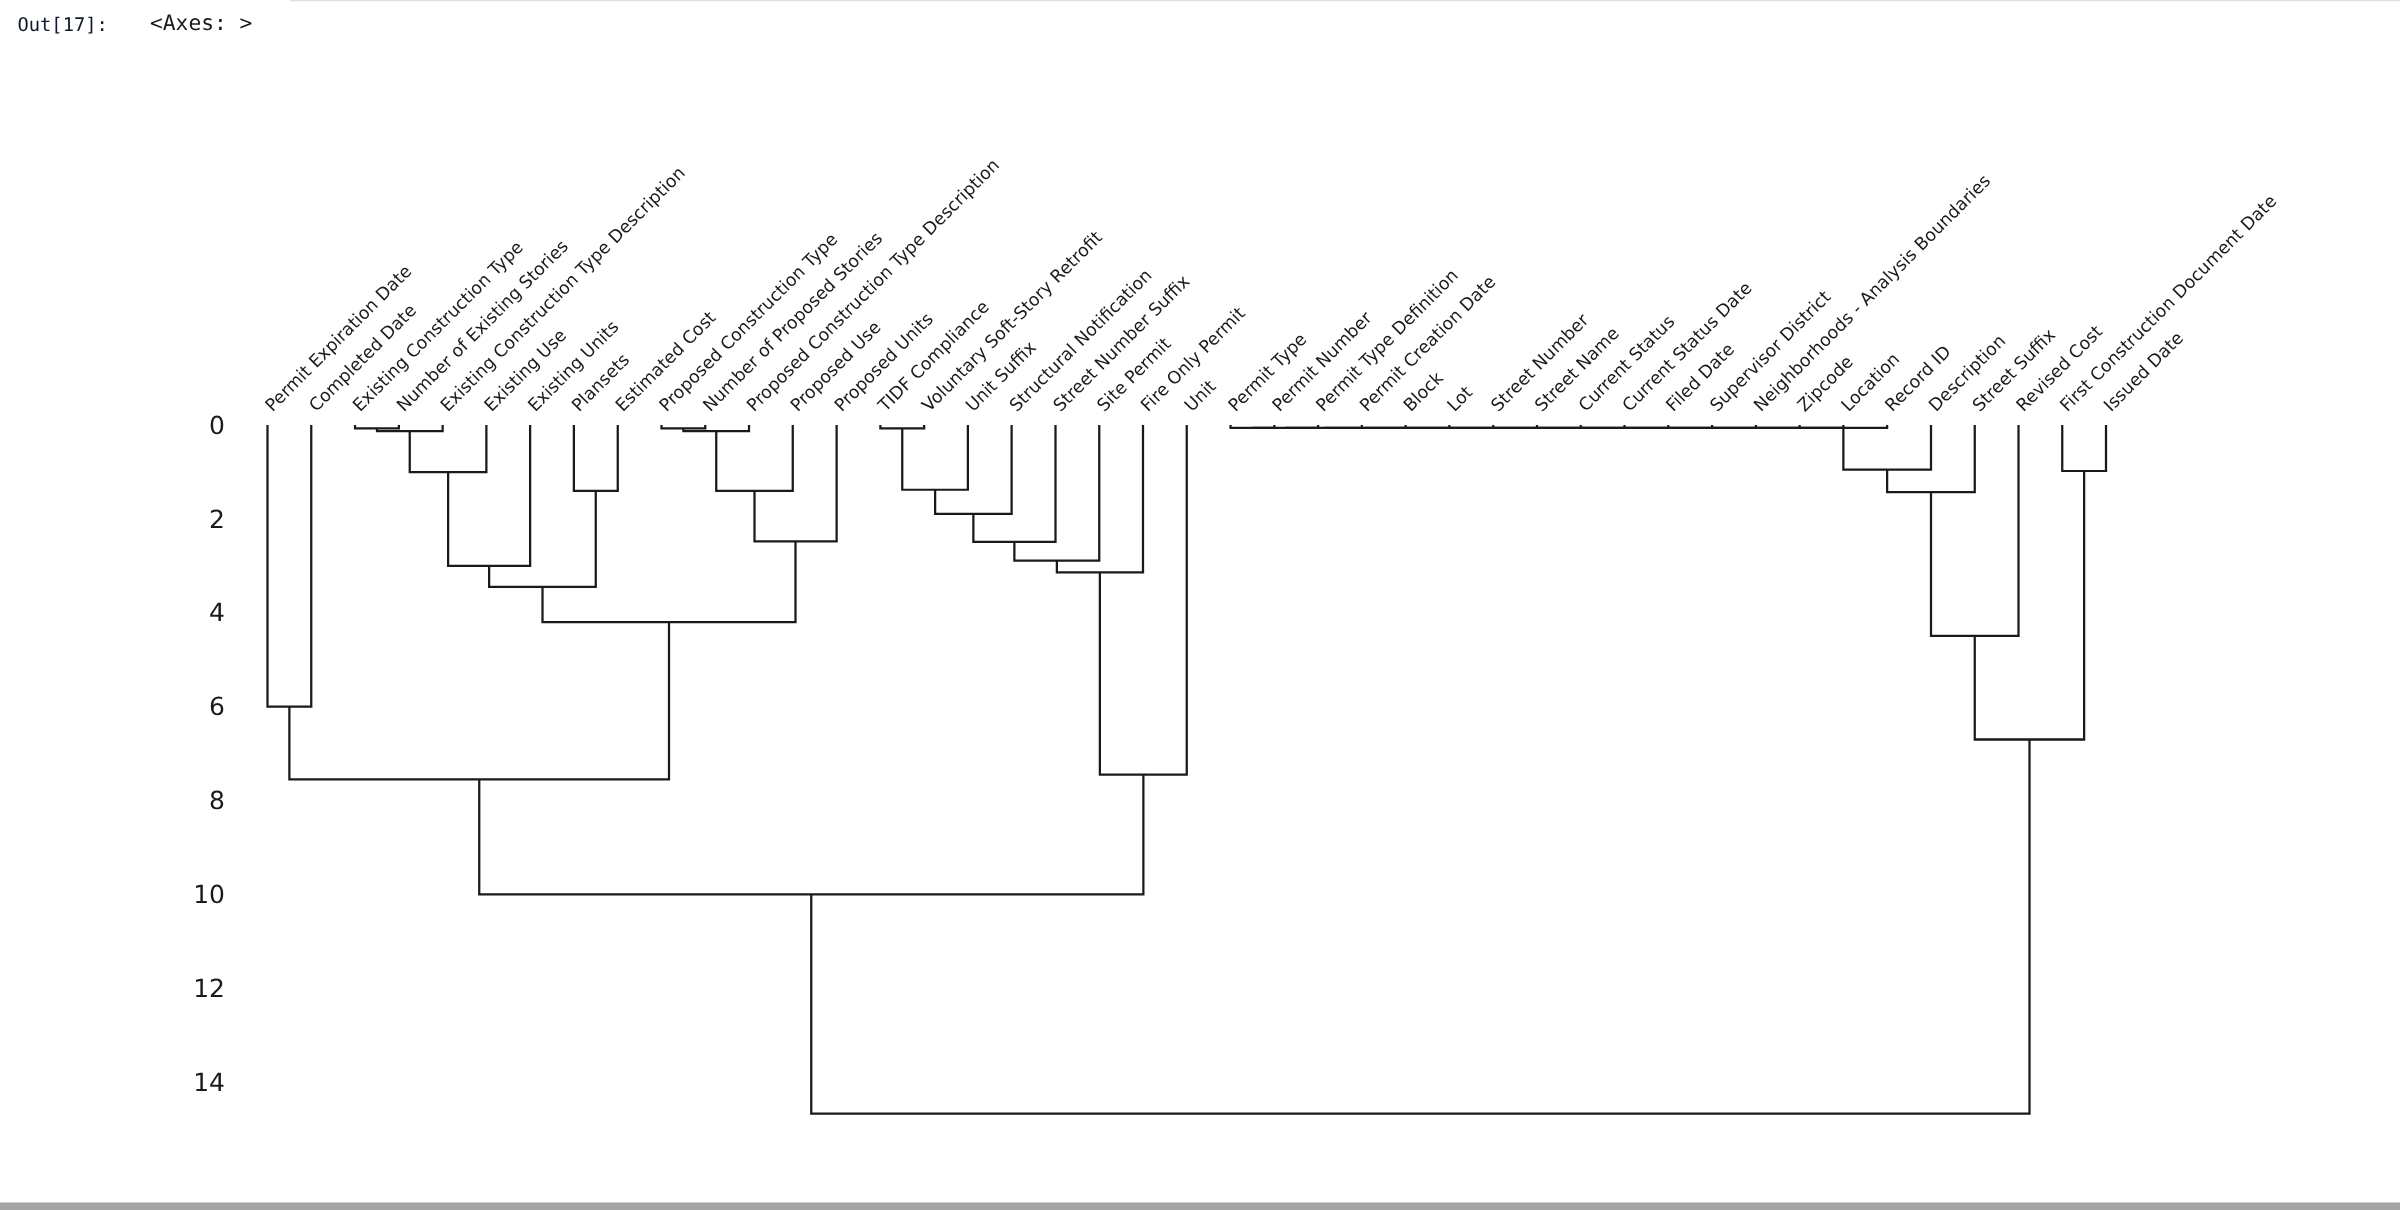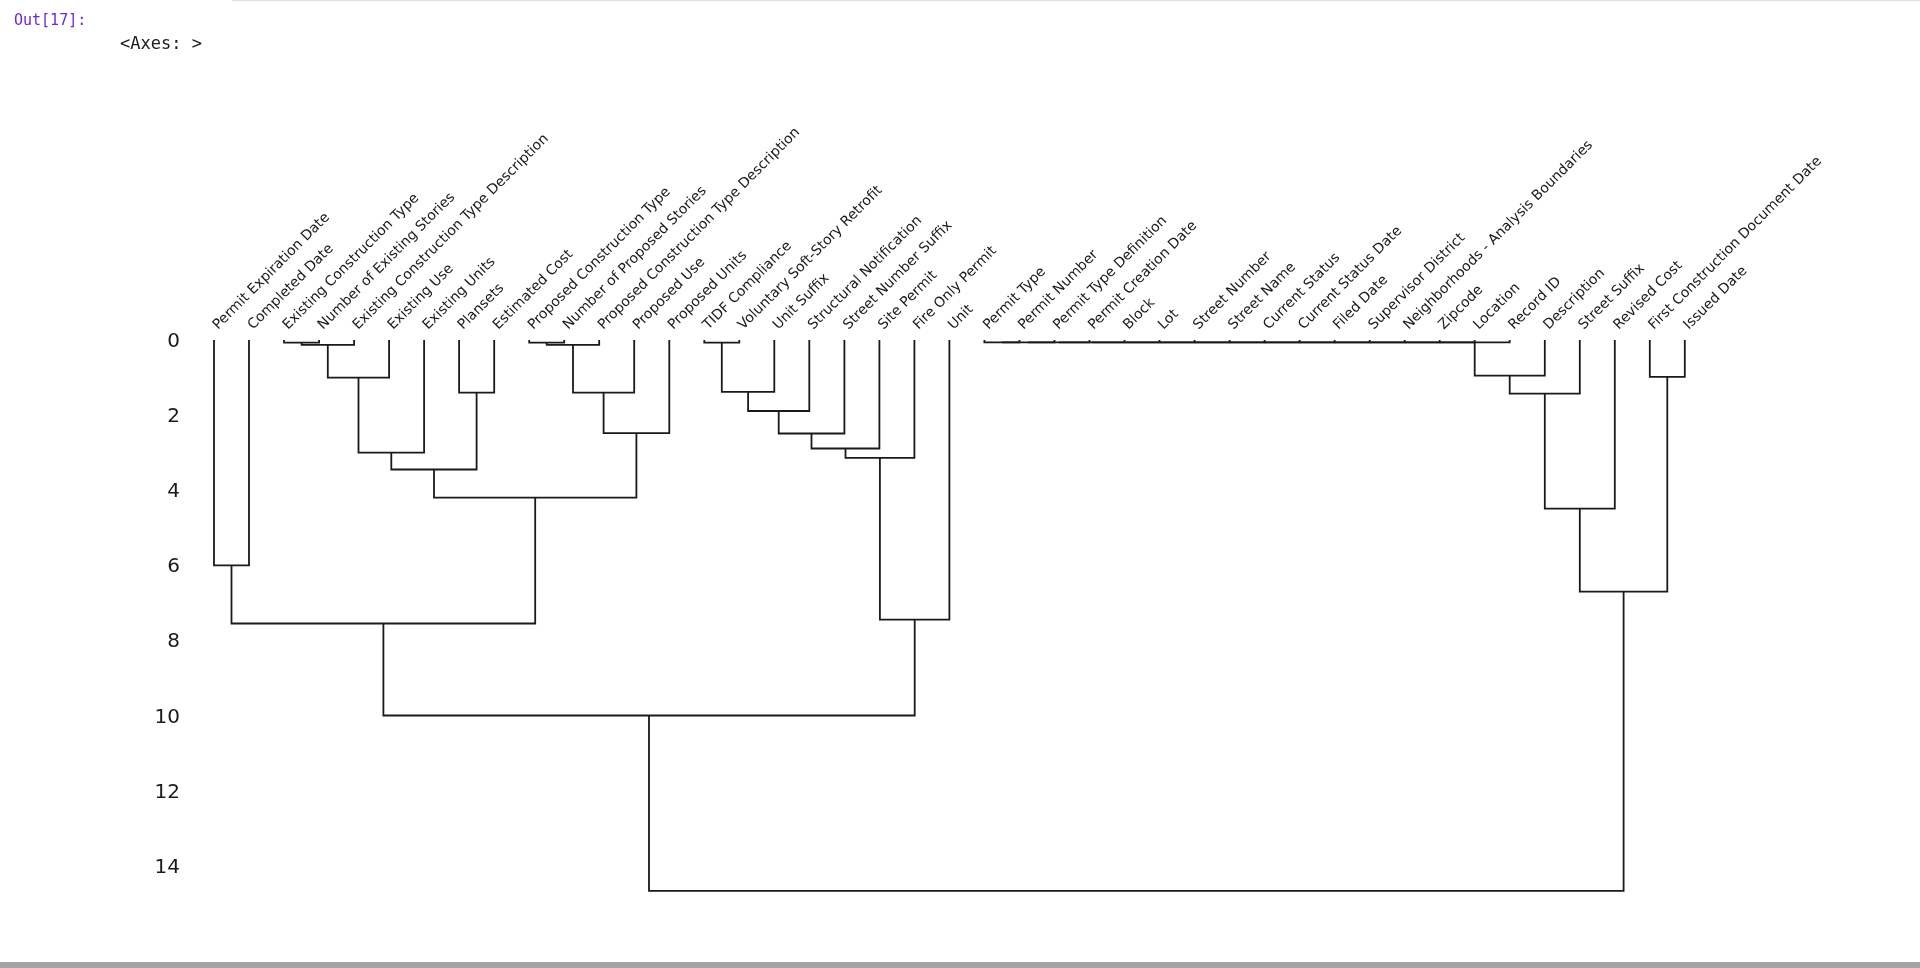--- a/index.html
+++ b/index.html
@@ -3,32 +3,32 @@
 <meta charset="utf-8">
 <style>
   html,body{margin:0;padding:0;background:#ffffff;}
   .page{position:relative;width:1920px;height:968px;background:#ffffff;overflow:hidden;
         font-family:"DejaVu Sans",sans-serif;}
   .cell-top-divider{position:absolute;top:0;left:232px;right:0;height:0;
         border-top:1.5px solid #e0e0e0;}
   .out-prompt{position:absolute;left:14px;top:11px;
         font-family:"DejaVu Sans Mono",monospace;font-size:15px;letter-spacing:0;}
   .axes-repr{position:absolute;left:120px;top:9px;color:#1a1a1a;
-        font-family:"DejaVu Sans Mono",monospace;font-size:17px;margin-top:24px;}
+        font-family:"DejaVu Sans Mono",monospace;font-size:17px;}
   svg.plot{position:absolute;left:0;top:0;}
   .leaf-label{font-family:"DejaVu Sans",sans-serif;font-size:14px;fill:#1a1a1a;}
   .ytick-label{font-family:"DejaVu Sans",sans-serif;font-size:20px;fill:#1a1a1a;text-anchor:end;}
   .bottom-bar{position:absolute;left:0;right:0;bottom:0;height:6px;background:#a4a4a4;}
 </style>
 </head>
 <body>
 
 <div class="page">
   <div class="cell-top-divider" style="border-top-color: rgb(224, 224, 224);"></div>
-  <span class="out-prompt" style="color: #6d28d9;">Out[17]:</span>
+  <span class="out-prompt" style="color: #0f172a;">Out[17]:</span>
   <span class="axes-repr">&lt;Axes: &gt;</span>
   <svg class="plot" width="1920" height="968" viewBox="0 0 1920 968">
       <path d="M 284.0 340.0 L 284.0 342.6 L 319.1 342.6 L 319.1 340.0" fill="none" stroke="#1a1a1a" stroke-width="1.8"></path>
       <path d="M 301.6 342.6 L 301.6 344.9 L 354.1 344.9 L 354.1 340.0" fill="none" stroke="#1a1a1a" stroke-width="1.8"></path>
       <path d="M 327.8 344.9 L 327.8 377.6 L 389.1 377.6 L 389.1 340.0" fill="none" stroke="#1a1a1a" stroke-width="1.8"></path>
       <path d="M 358.5 377.6 L 358.5 452.6 L 424.1 452.6 L 424.1 340.0" fill="none" stroke="#1a1a1a" stroke-width="1.8"></path>
       <path d="M 459.1 340.0 L 459.1 392.6 L 494.2 392.6 L 494.2 340.0" fill="none" stroke="#1a1a1a" stroke-width="1.8"></path>
       <path d="M 391.3 452.6 L 391.3 469.5 L 476.6 469.5 L 476.6 392.6" fill="none" stroke="#1a1a1a" stroke-width="1.8"></path>
       <path d="M 529.2 340.0 L 529.2 342.6 L 564.2 342.6 L 564.2 340.0" fill="none" stroke="#1a1a1a" stroke-width="1.8"></path>
       <path d="M 546.7 342.6 L 546.7 344.9 L 599.2 344.9 L 599.2 340.0" fill="none" stroke="#1a1a1a" stroke-width="1.8"></path>

